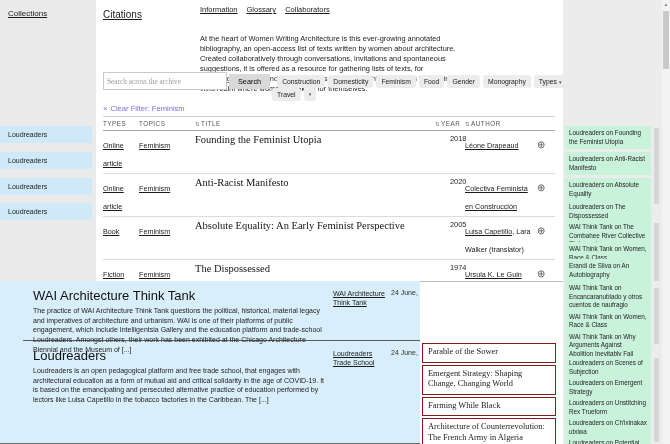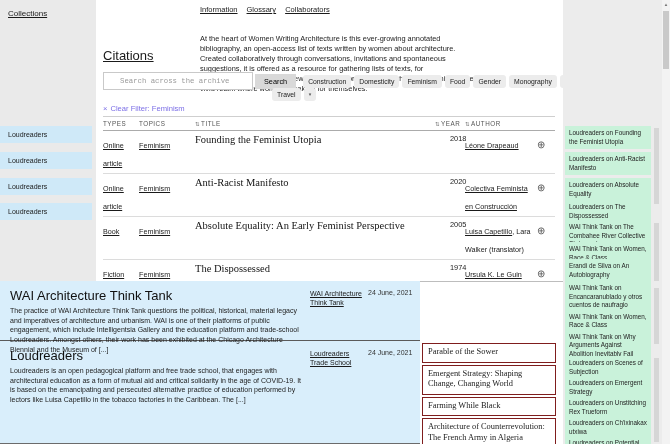--- a/index.html
+++ b/index.html
@@ -8,29 +8,29 @@
   a{color:#1a1a1a;text-decoration:underline;cursor:pointer;}
 
   
   .left-sb{position:absolute;left:0;top:0;width:96px;height:320px;background:#eaeaea;}
   .sb-toplink{position:absolute;left:8px;top:9px;font-size:8px;}
   .lchip{position:absolute;left:0;width:92px;background:var(--blue-chip,#cfe9f8);
          font-size:7px;padding:5px 0 5px 8px;box-sizing:border-box;cursor:pointer;}
 
   
   .main{position:absolute;left:96px;top:0;width:467px;height:444px;background:#fff;}
-  .citations-link{position:absolute;left:7px;top:9px;font-size:13px;margin-top:39px;}
+  .citations-link{position:absolute;left:7px;top:9px;font-size:10px;}
   .head-row{position:absolute;left:104px;top:5px;display:flex;align-items:baseline;gap:9px;white-space:nowrap;}
   .page-title{font-size:15.5px;font-weight:400;letter-spacing:.2px;margin:0;}
   .head-nav{font-size:7.5px;}
   .descr{position:absolute;left:104px;top:27px;width:276px;font-size:7.4px;line-height:1.33;color:#222;}
 
   .search-row{position:absolute;left:7px;top:72px;display:flex;align-items:center;}
   .search-input{width:116px;height:14px;border:1px solid #c9c9c9;background:#fff;
-                font-size:7.3px;padding:1px 16px;font-family:Liberation Mono, monospace;color:#333;}
+                font-size:7.3px;padding:1px 3px;font-family:Liberation Serif, serif;color:#333;}
   .search-input::placeholder{color:#9a9a9a;}
   .search-btn{margin-left:2px;background:#d9d9d9;border:none;font-size:7.3px;padding:3px 9px;cursor:pointer;
               font-family:"Liberation Sans",sans-serif;}
   .chips{display:flex;gap:3px;margin-left:7px;white-space:nowrap;}
   .chip{background:#ececec;border-radius:3px;font-size:6.8px;padding:3px 5px;cursor:pointer;color:#222;}
   .chip .caret{font-size:5px;color:#555;margin-left:2px;}
   .chips-row2{position:absolute;left:176px;top:88px;display:flex;gap:3px;}
   .caret-chip{background:#ececec;border-radius:3px;font-size:5px;padding:3px 5px;color:#555;cursor:pointer;}
   .clear-filter{position:absolute;left:7px;top:104px;font-size:7.6px;color:var(--purple,#7b6ee6);
                 text-decoration:none;cursor:pointer;}
@@ -63,21 +63,21 @@
   .rgroup-item{font-size:6.3px;line-height:1.35;margin-bottom:3px;cursor:pointer;color:#222;}
   .sb-seg{position:absolute;left:91px;width:5px;background:#d6d6d6;}
   .sb-track{position:absolute;left:99px;top:0;width:8px;height:444px;background:#f3f3f3;}
   .sb-arrow{position:absolute;top:1px;left:0;width:8px;height:8px;font-size:4.5px;color:#777;
             text-align:center;line-height:8px;cursor:pointer;}
   .sb-thumb{position:absolute;top:11px;left:1px;width:6px;height:58px;background:#c9c9c9;cursor:grab;}
 
   
   .overlay{position:absolute;left:0;top:281px;width:563px;height:163px;}
   .blue-panel{position:absolute;left:0;top:0;width:420px;height:163px;background:var(--blue-bg,#d9eefb);
-              border-bottom:1px solid #6b6b6b;box-sizing:border-box;}
+              border-bottom:1px solid #6b6b6b;box-sizing:border-box;padding-left:23px;}
   .col-sec{position:relative;height:60px;border-bottom:1px solid #5a5a5a;box-sizing:border-box;}
   .col-sec2{position:relative;height:102px;box-sizing:border-box;}
   .col-title{margin:0;position:absolute;left:10px;top:7px;font-size:13px;font-weight:400;color:#111;}
   .col-body{position:absolute;left:10px;top:25px;width:296px;font-size:7px;line-height:1.38;color:#222;margin:0;}
   .sec-links{position:absolute;left:310px;top:8px;width:106px;display:flex;gap:6px;}
   .sec-link{font-size:7px;line-height:1.3;width:52px;}
   .sec-date{font-size:7px;color:#333;white-space:nowrap;}
   .white-panel{position:absolute;left:420px;top:0;width:143px;height:163px;background:#fff;
                border-top:1px solid #bdbdbd;box-sizing:border-box;}
   .cite-list{position:absolute;left:2px;top:61px;width:134px;}

